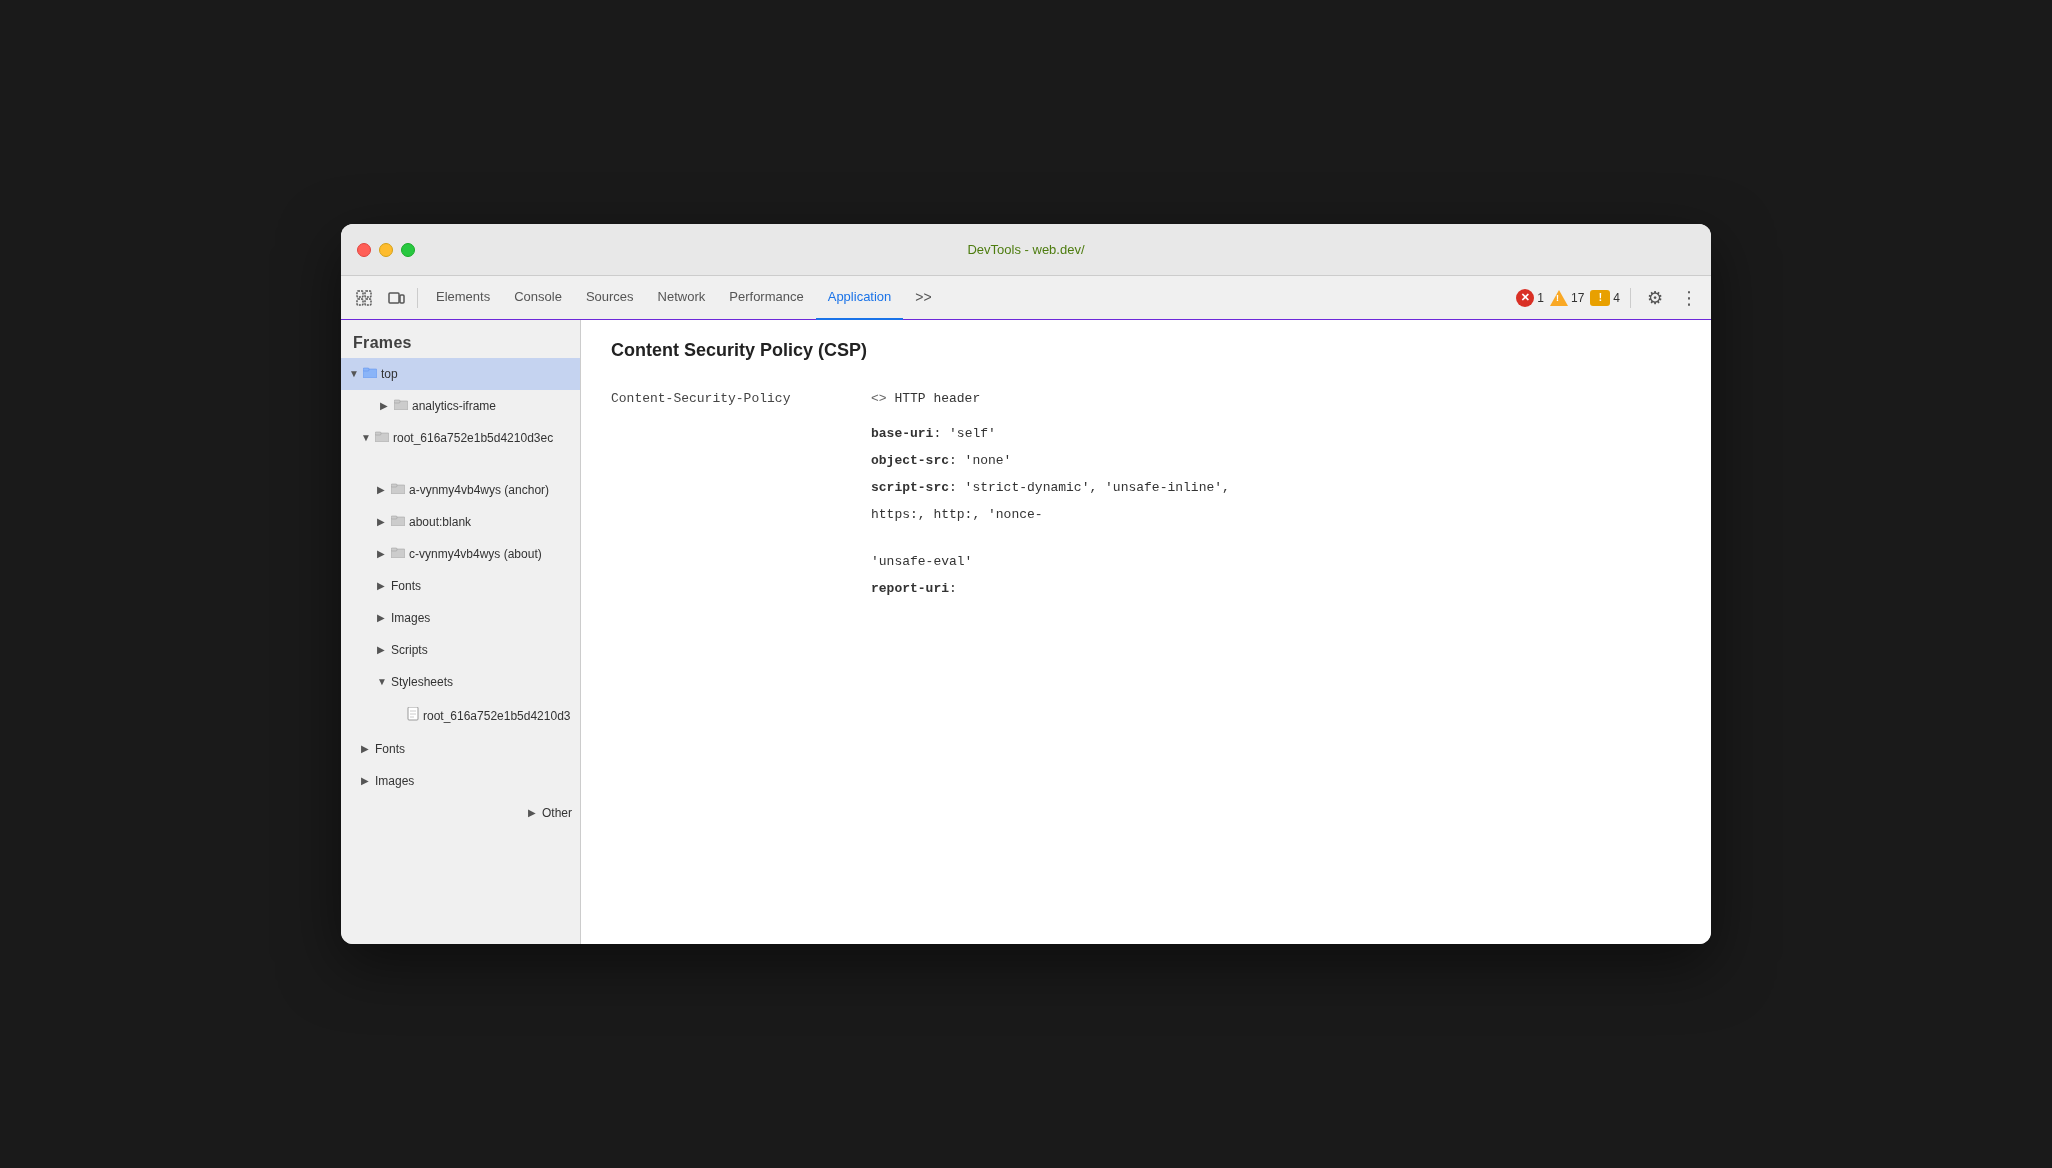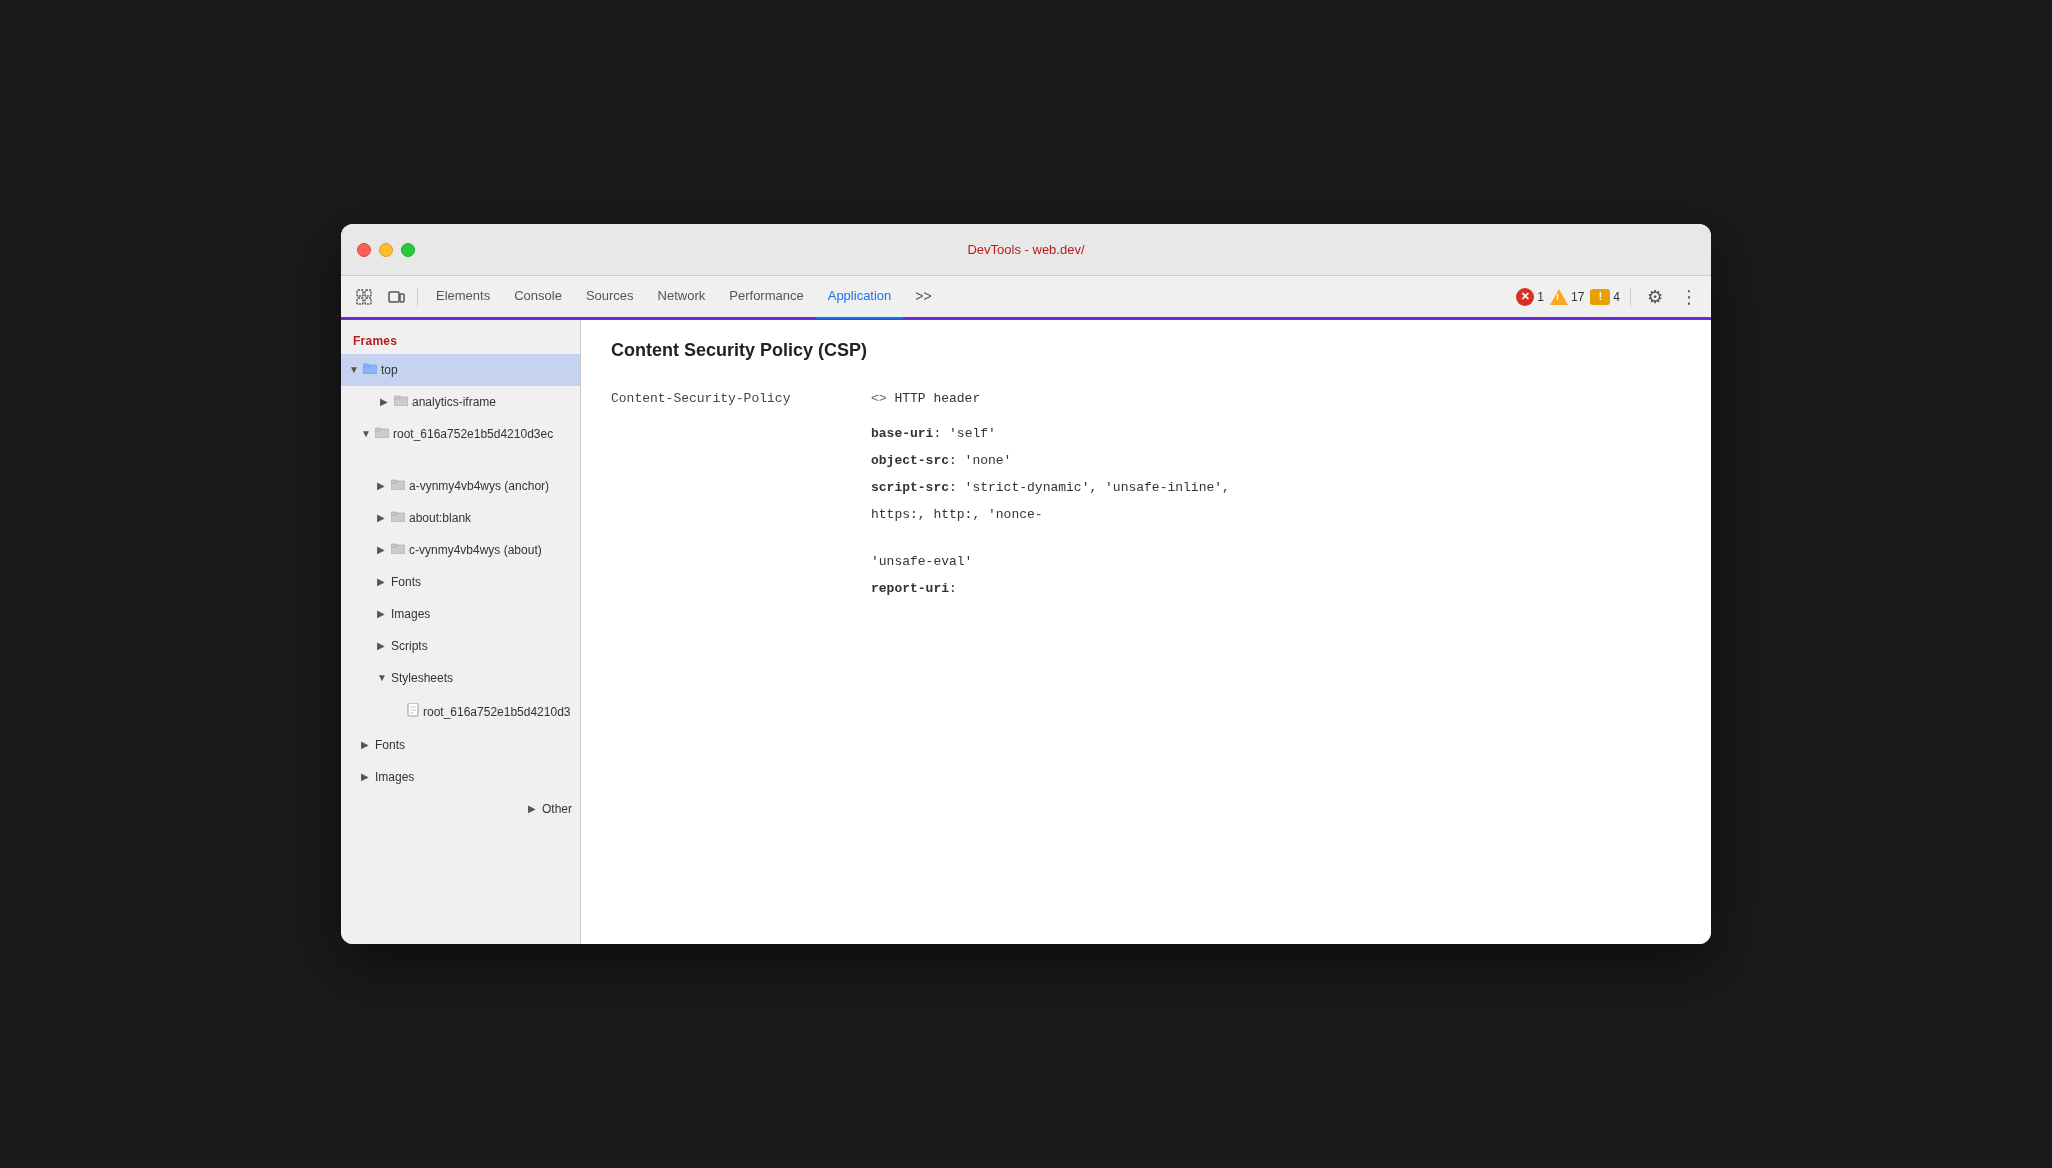--- a/index.html
+++ b/index.html
@@ -42,30 +42,30 @@
       width: 14px;
       height: 14px;
       border-radius: 50%;
       cursor: pointer;
     }
     .tl-red { background: #ff5f57; border: 1px solid #e0443e; }
     .tl-yellow { background: #febc2e; border: 1px solid #d4a017; }
     .tl-green { background: #28c840; border: 1px solid #1aab29; }
     .title-text {
       font-size: 13px;
-      color: #b91c1c;
+      color: #4d7c0f;
       font-weight: 500;
     }
     
     .toolbar {
       background: #f0f0f0;
       height: 44px;
       display: flex;
       align-items: center;
-      border-bottom: 3px solid #6d28d9;
+      border-bottom: 1px solid #6d28d9;
       flex-shrink: 0;
       padding: 0 8px;
       gap: 2px;
     }
     .toolbar-icon-btn {
       width: 30px;
       height: 30px;
       display: flex;
       align-items: center;
       justify-content: center;
@@ -157,23 +157,23 @@
     
     .sidebar {
       width: 240px;
       background: #f0f0f0;
       border-right: 1px solid #ccc;
       overflow-y: auto;
       flex-shrink: 0;
       padding: 8px 0;
     }
     .sidebar-section-title {
-      font-size: 12px;
+      font-size: 16px;
       font-weight: 600;
-      color: #b91c1c;
+      color: #404040;
       padding: 6px 12px;
       letter-spacing: 0.02em;
     }
     .tree-item {
       display: flex;
       align-items: center;
       padding: 9px 8px;
       font-size: 12px;
       color: #333;
       cursor: pointer;

